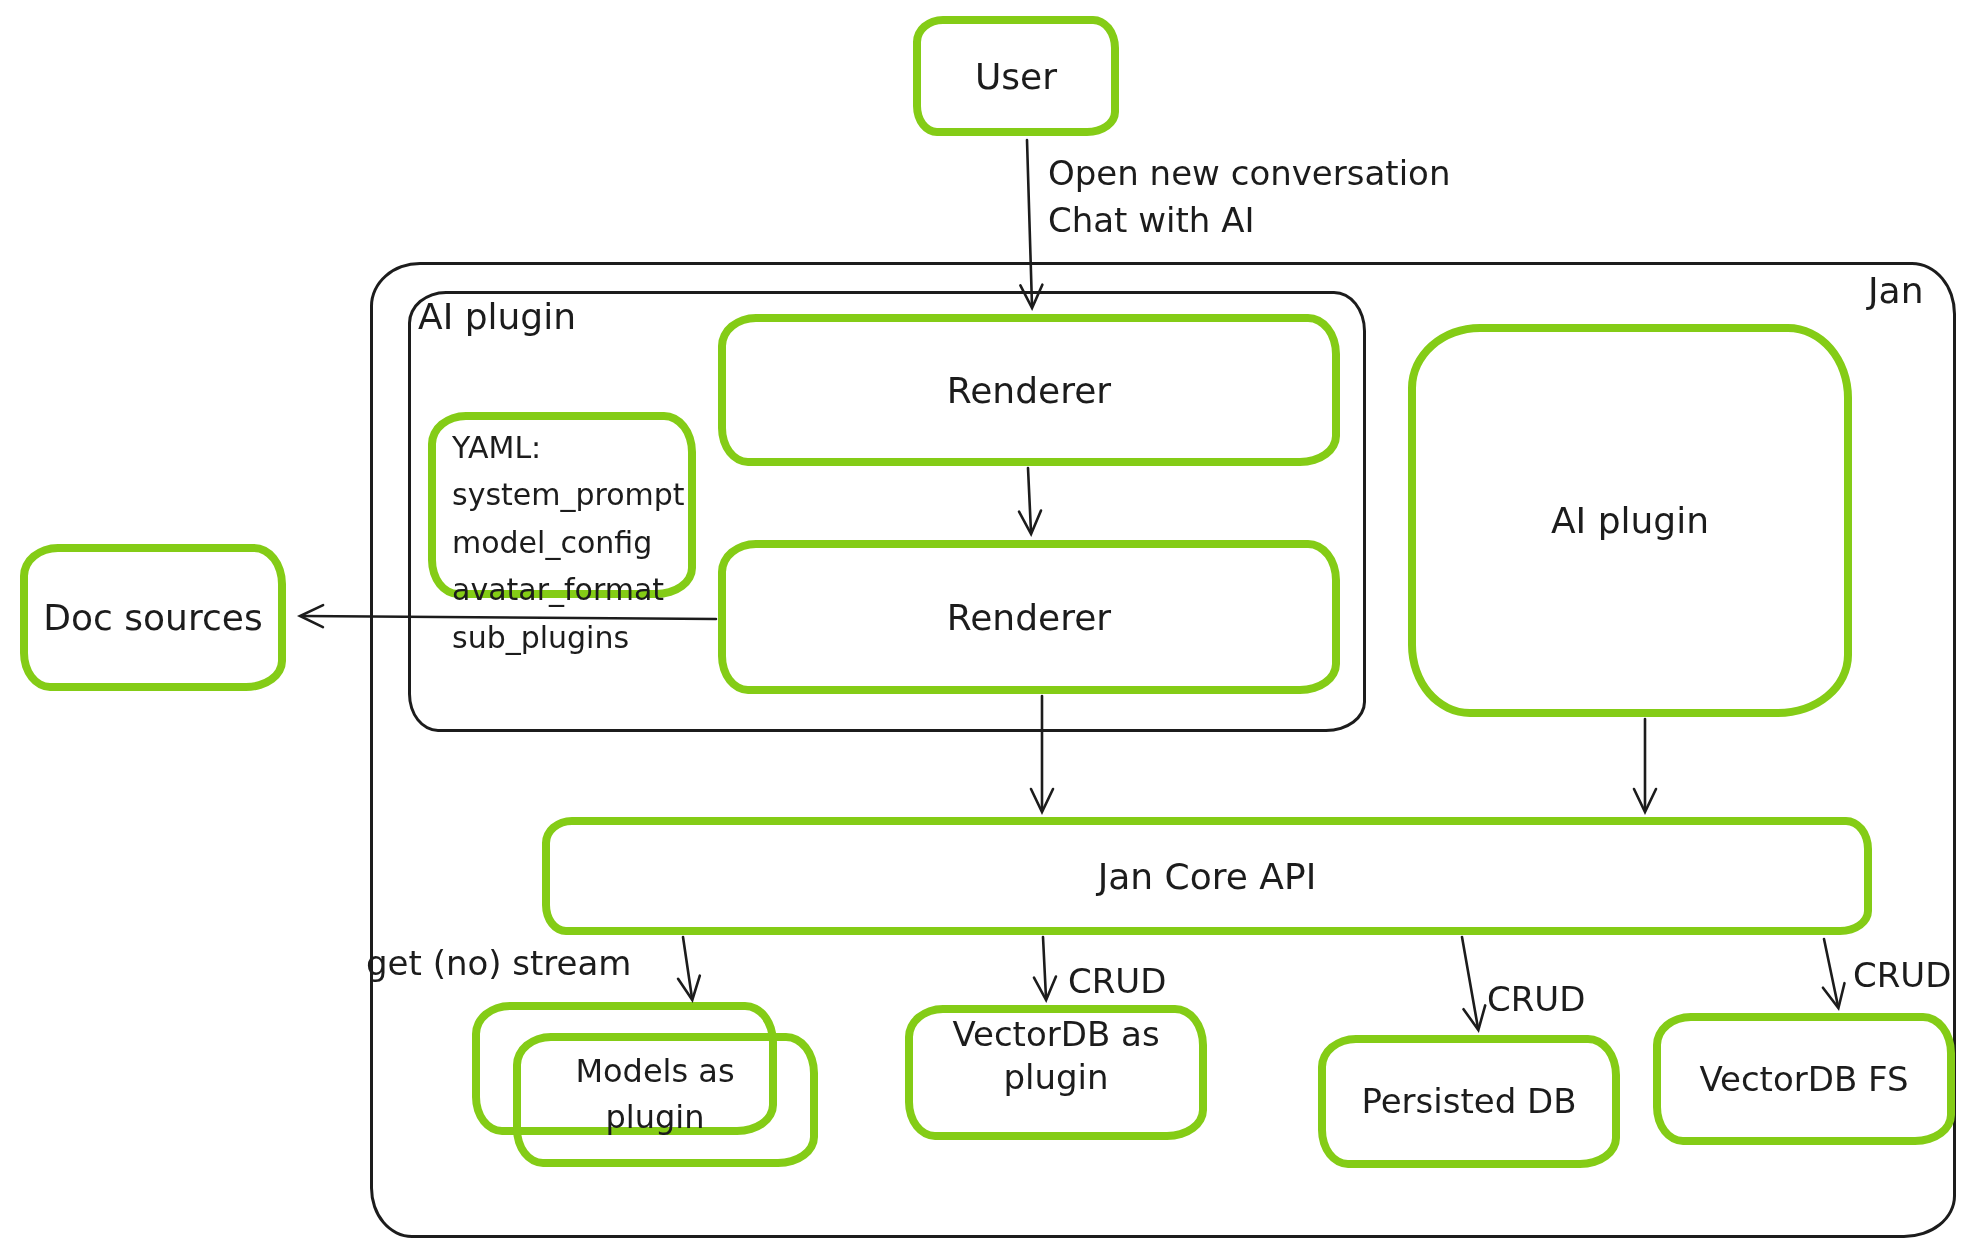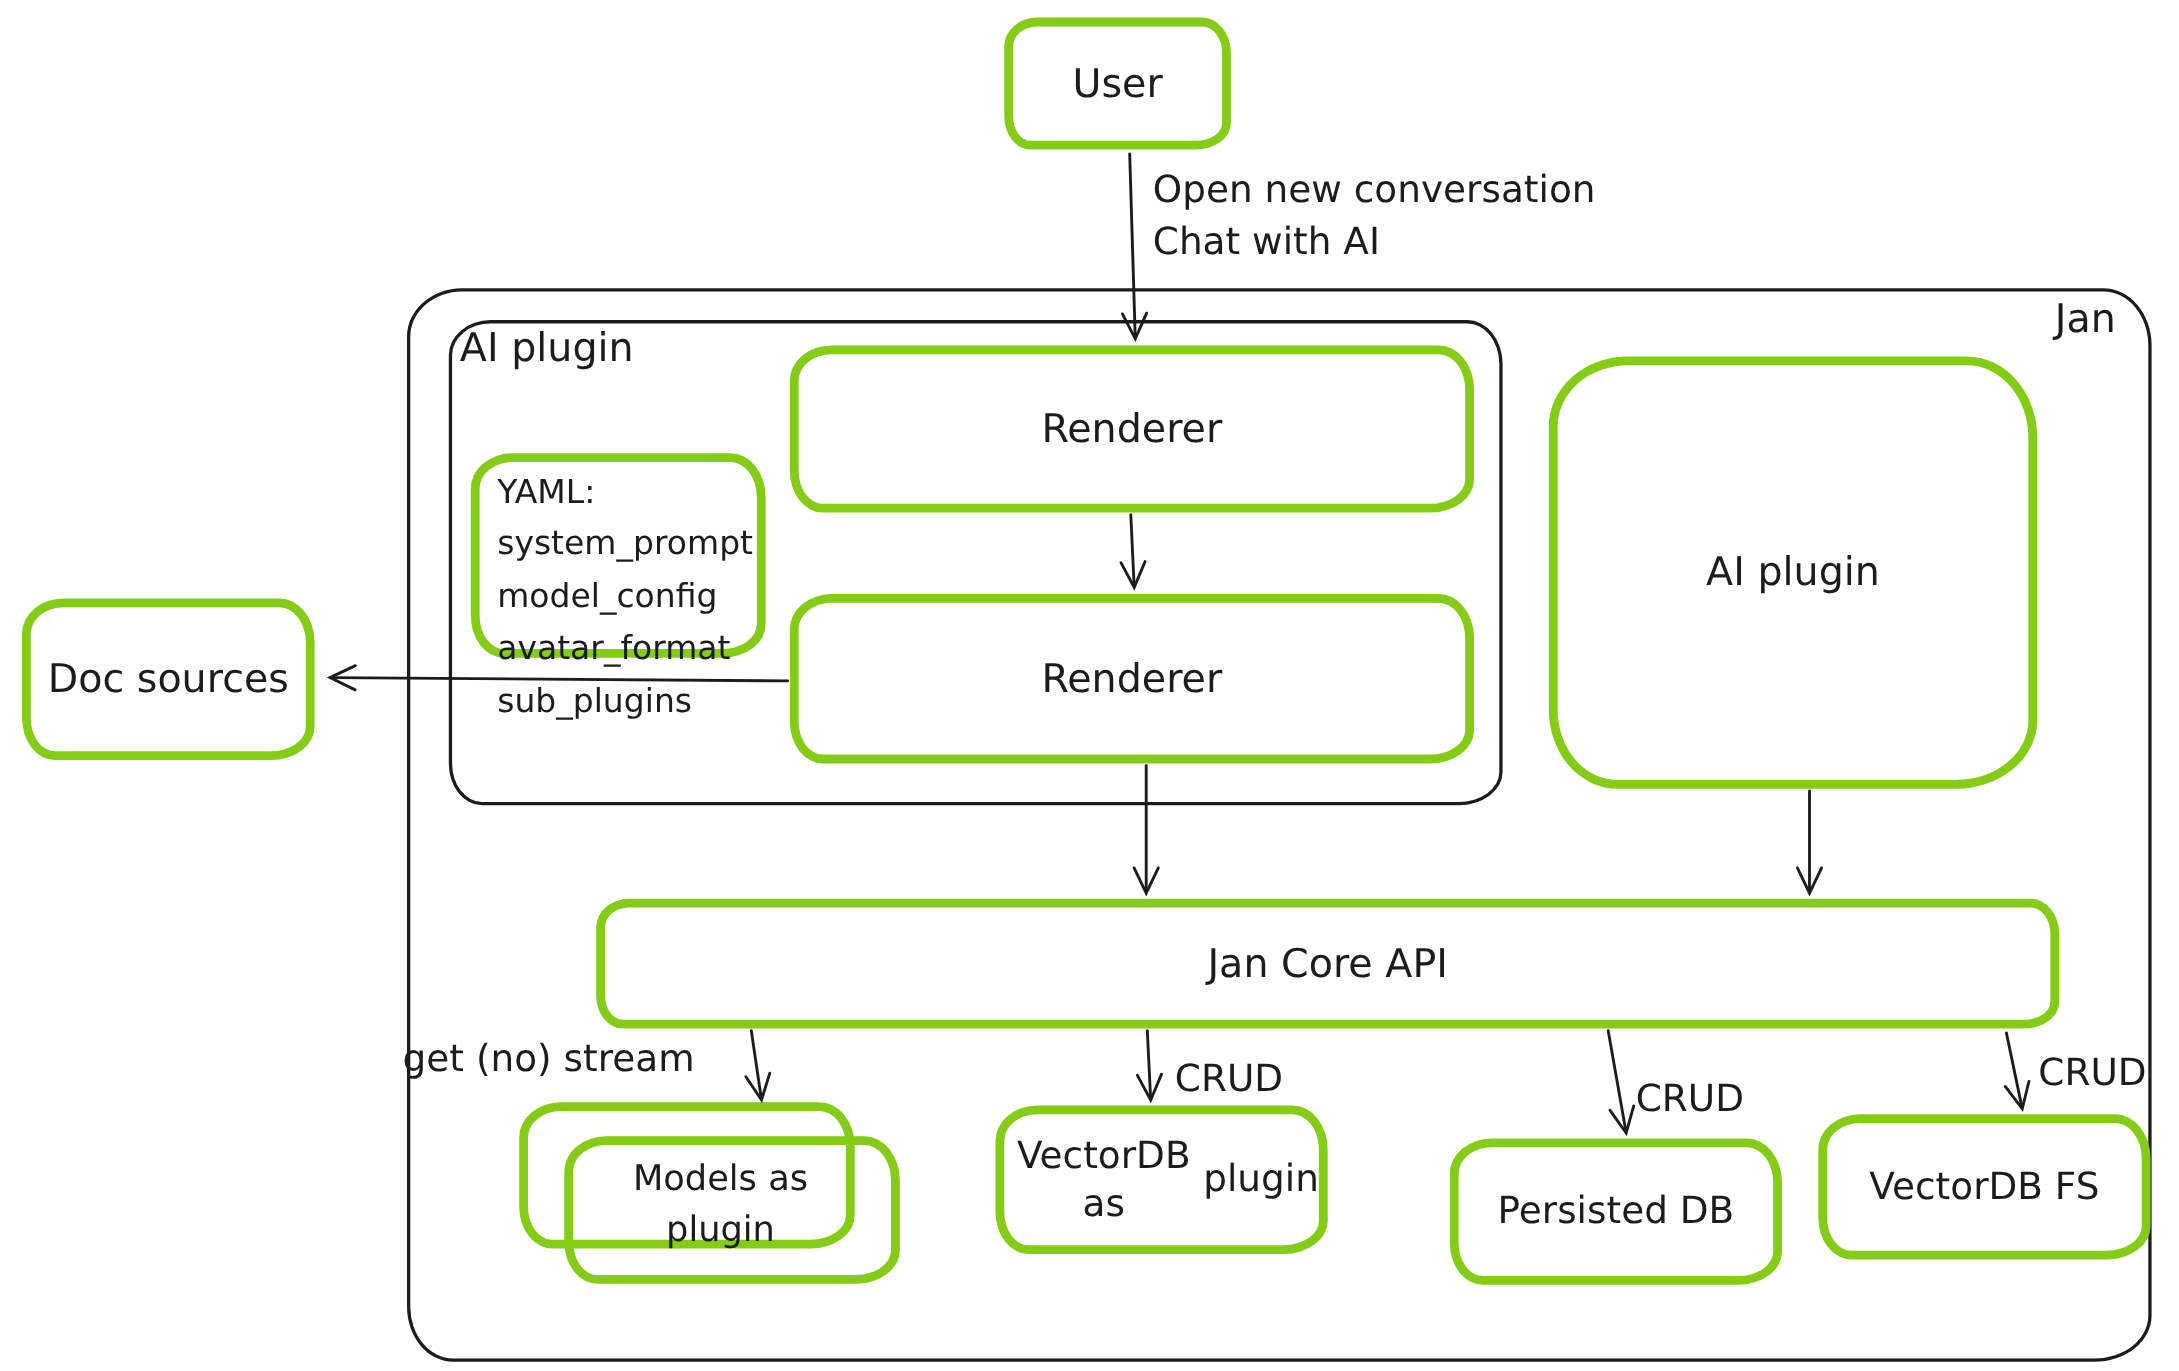--- a/index.html
+++ b/index.html
@@ -23,21 +23,21 @@
   .transparent{background:transparent;}
   .corner-label{
     position:absolute;font-size:36px;white-space:nowrap;
   }
   .edge-label{
     position:absolute;font-size:34px;white-space:nowrap;line-height:1.38;
   }
   .note-text{
     position:absolute;font-size:30px;line-height:1.58;text-align:left;
   }
-  .two-line{display:flex;flex-direction:row;align-items:center;justify-content:flex-start;}
+  .two-line{display:flex;flex-direction:column;align-items:center;justify-content:flex-start;}
   svg.edges{position:absolute;left:0;top:0;pointer-events:none;z-index:30;}
   .node,.container{z-index:10;}
   .corner-label,.edge-label,.note-text,.free-label{z-index:20;}
   .free-label{position:absolute;font-size:32px;line-height:1.4;text-align:center;}
 </style>
 </head>
 <body>
 
 <div class="canvas">
 

